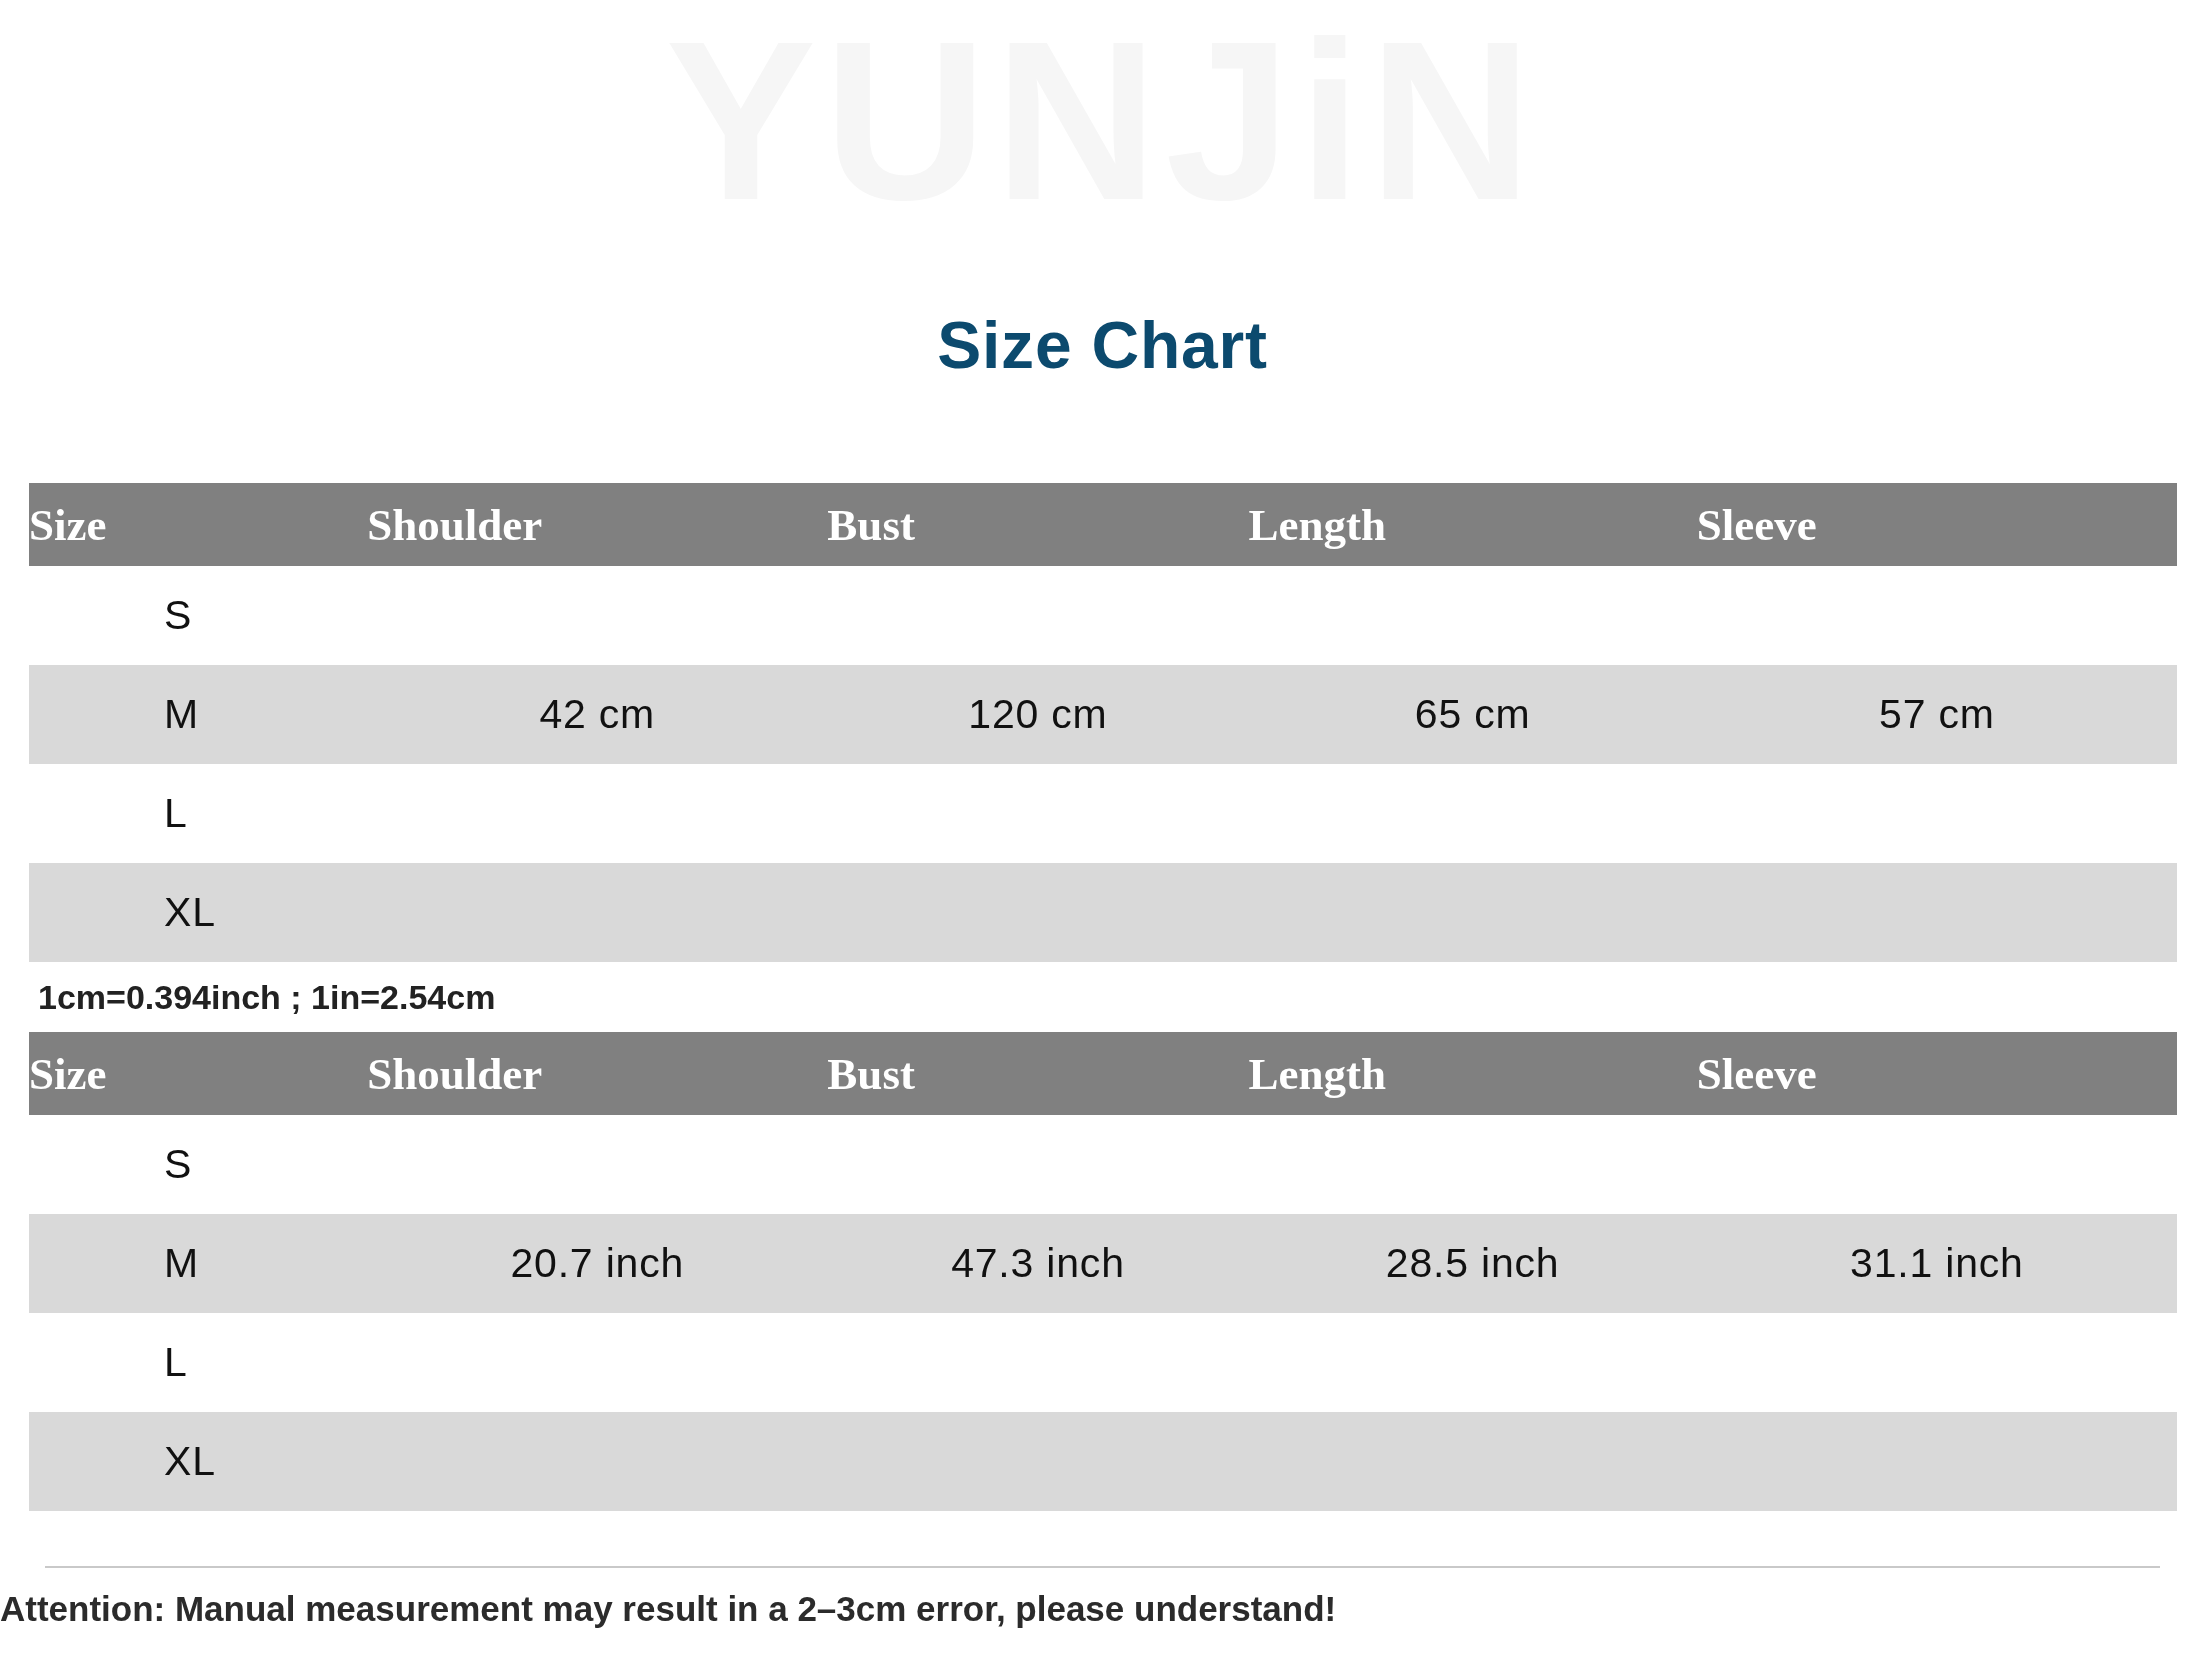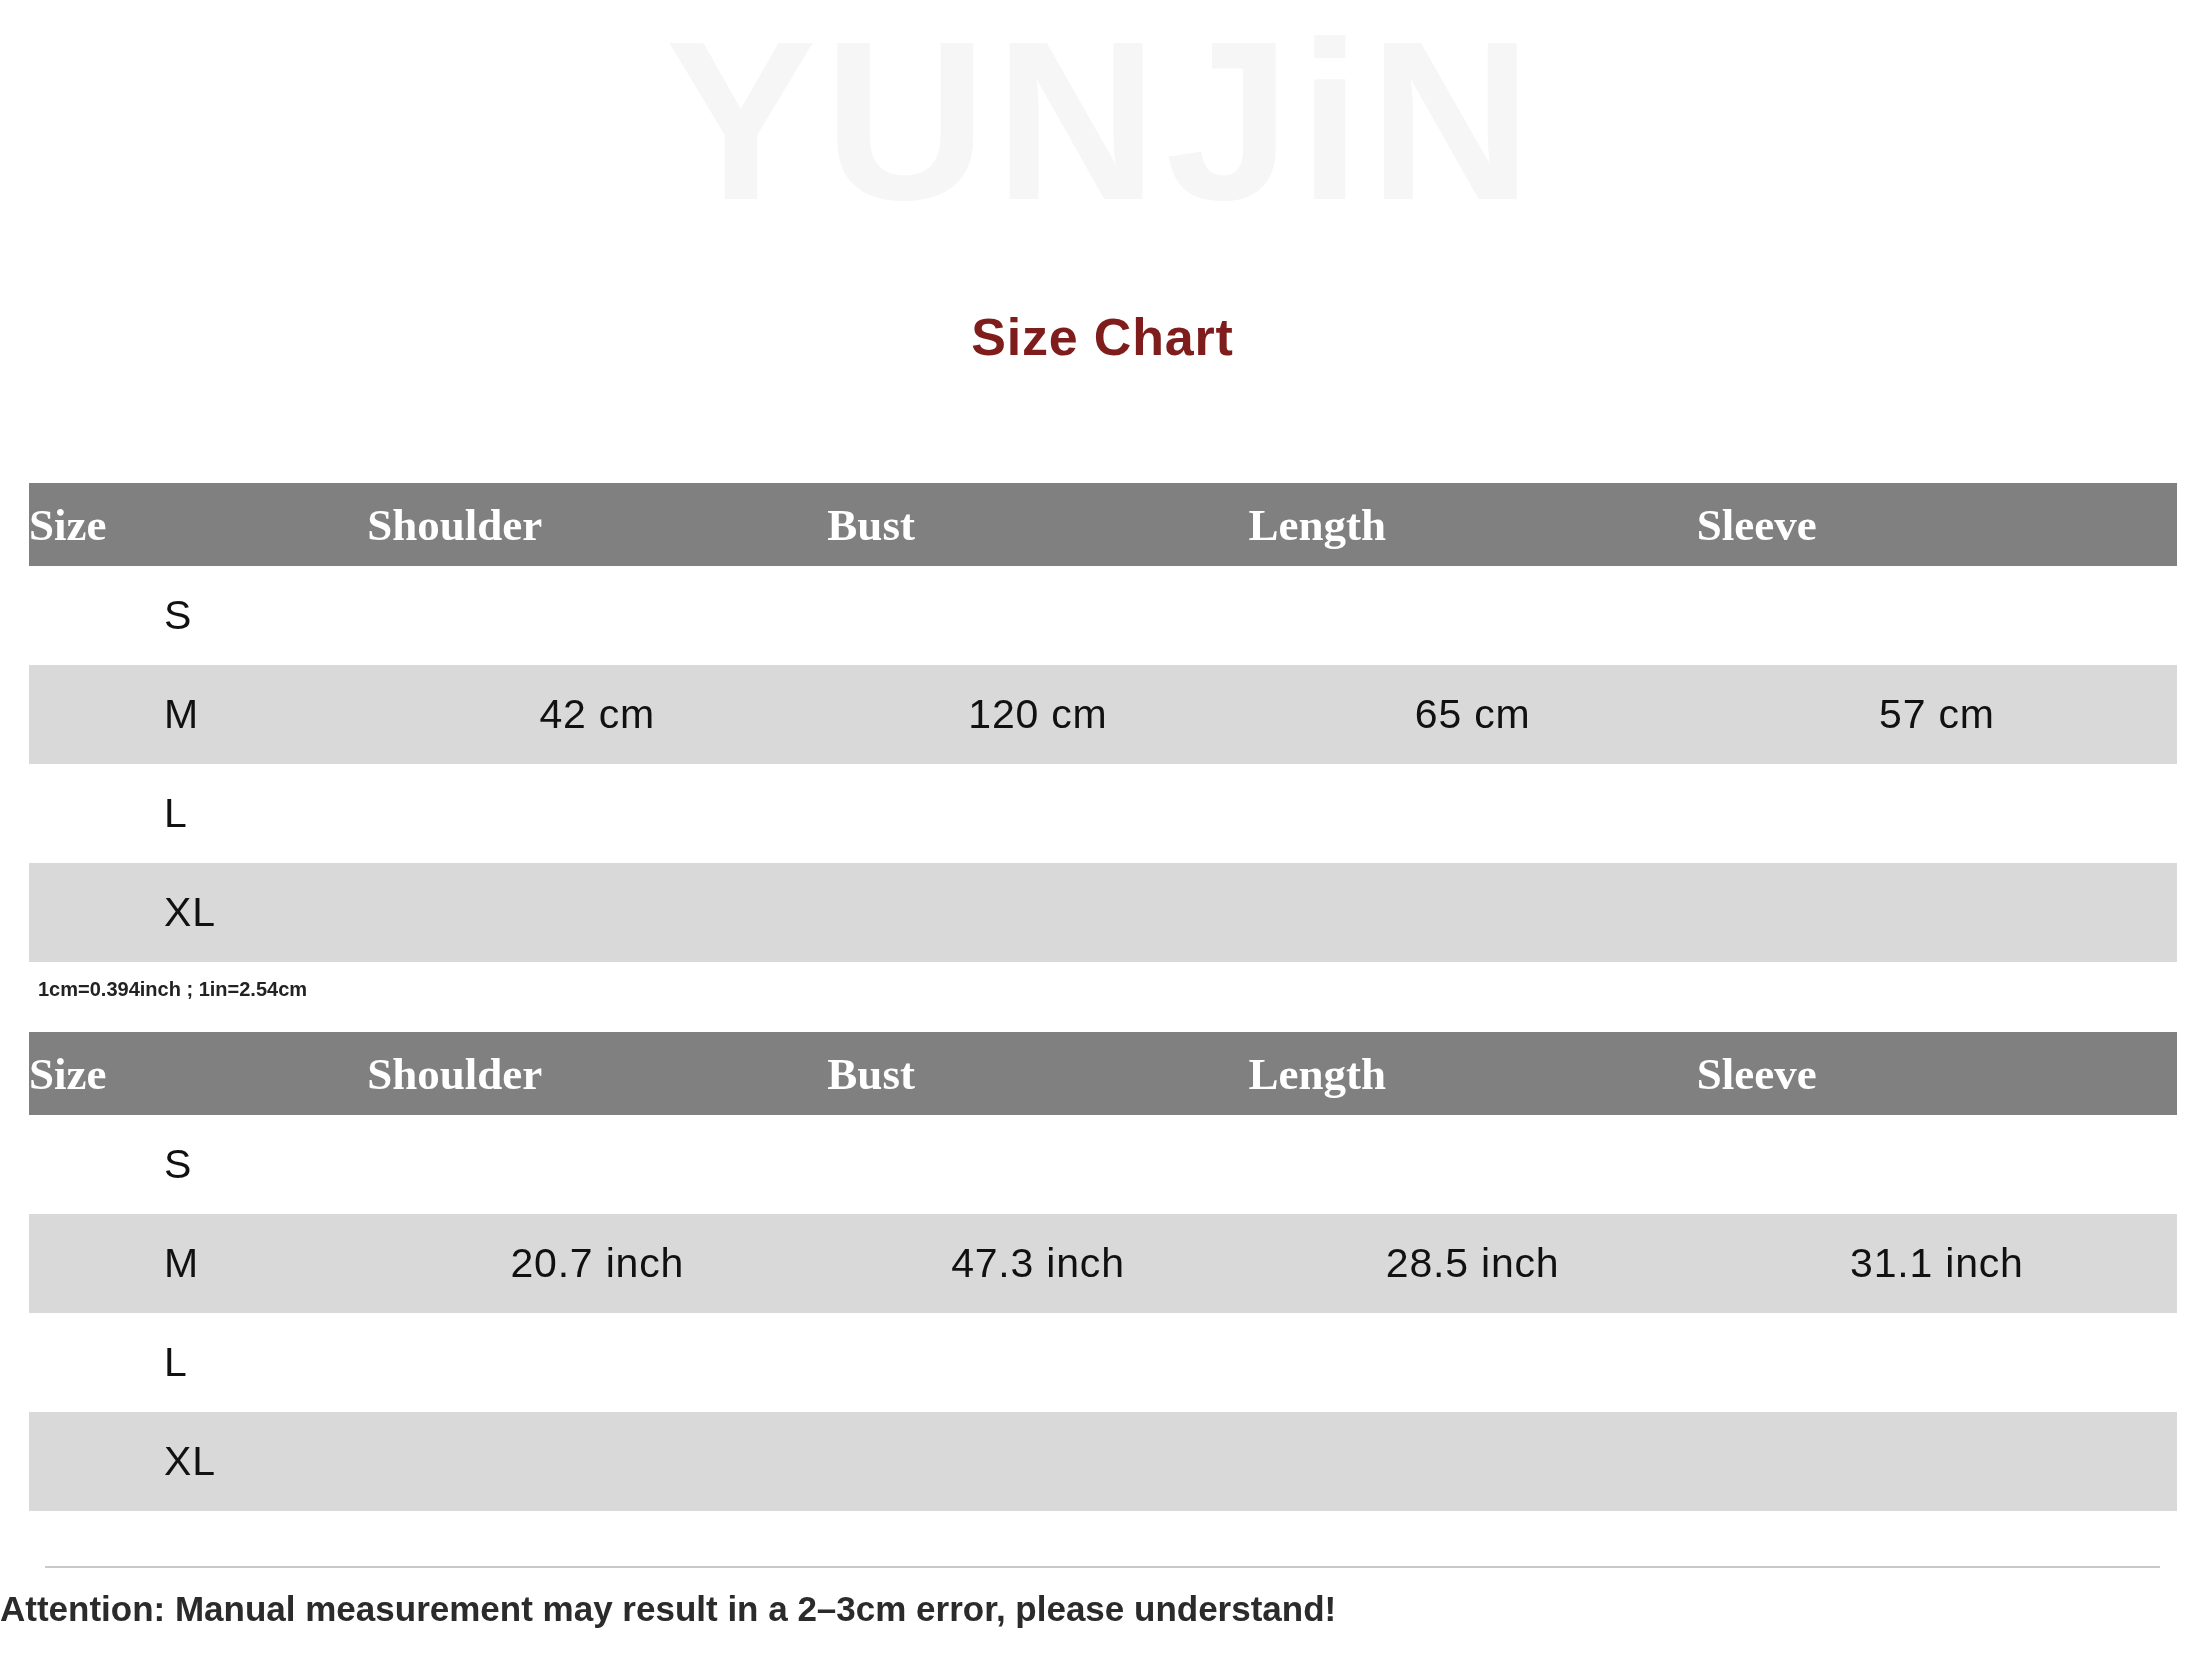--- a/index.html
+++ b/index.html
@@ -38,23 +38,23 @@
     height: 1658px;
   }
 
   .title {
     position: absolute;
     top: 307px;
     left: 0;
     width: 2205px;
     text-align: center;
     font-family: "Liberation Sans", sans-serif;
-    font-size: 52px;
-    font-weight: bold;
-    color: #7f1d1d;
+    font-size: 66px;
+    font-weight: bold;
+    color: #0c4a6e;
     letter-spacing: 0.8px;
   }
 
   .table {
     position: absolute;
     left: 29px;
     width: 2148px;
     border-collapse: collapse;
     table-layout: fixed;
   }
@@ -102,21 +102,21 @@
     text-align: left;
     padding-left: 135px;
     font-size: 41px;
   }
 
   .unit-note {
     position: absolute;
     top: 978px;
     left: 38px;
     font-family: "Liberation Sans", sans-serif;
-    font-size: 20px;
+    font-size: 34px;
     font-weight: bold;
     color: #222222;
   }
 
   .divider {
     position: absolute;
     left: 45px;
     top: 1566px;
     width: 2115px;
     height: 2.3px;

